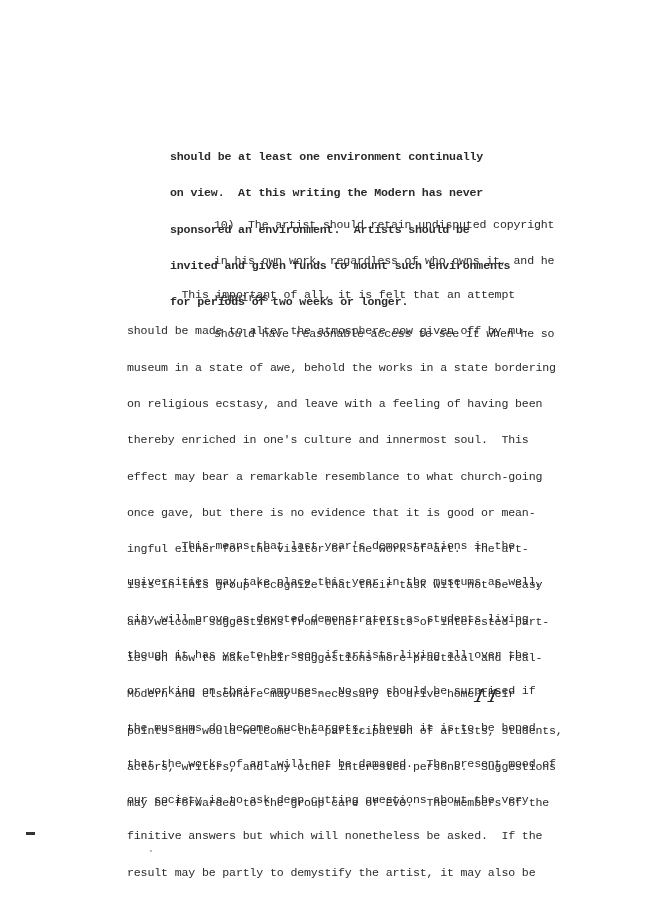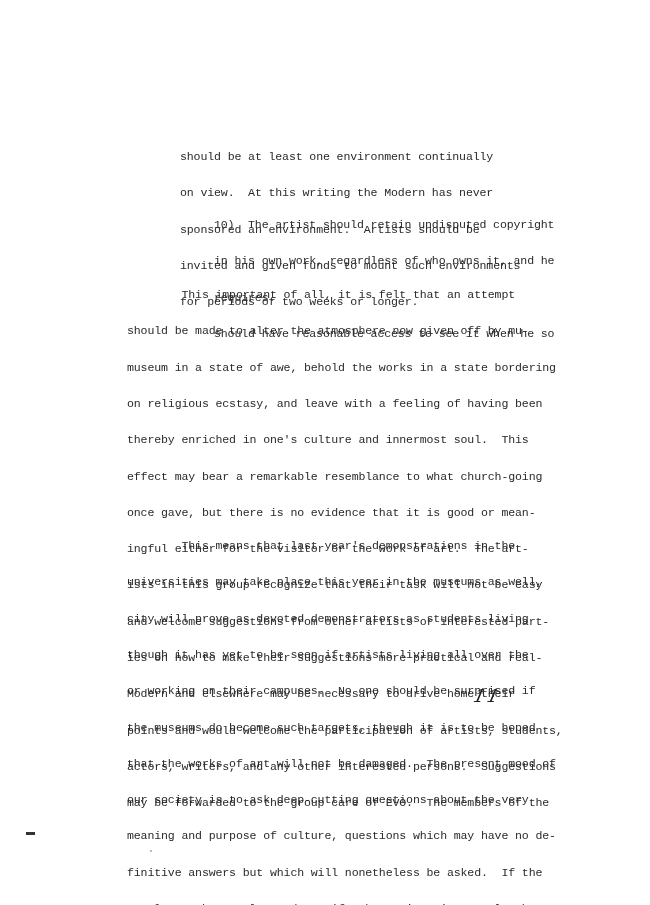--- a/index.html
+++ b/index.html
@@ -12,21 +12,21 @@
       color: #2a2a2a;
     }
     .block {
       position: absolute;
       font-size: 11.6px;
       line-height: 12.1px;
       letter-spacing: -0.15px;
       white-space: pre;
     }
     .line { display: block; height: 12.1px; }
-    #block-env { left: 180px; top: 127px; }
+    #block-env { left: 170px; top: 127px; font-weight: bold; }
     #block-item10 { left: 180px; top: 195px; margin-left: 34px; }
     #block-para1 { left: 127px; top: 265px; }
     #block-para2 { left: 127px; top: 516px; }
     .page-number {
       position: absolute; left: 474px; top: 685px;
       font-family: "DejaVu Serif", serif; font-style: italic;
       font-size: 18px; color: #222; letter-spacing: 2px;
       transform: skewX(-12deg);
     }
     .mark-dash {
@@ -79,21 +79,20 @@
 
   <div class="block" id="block-para2">
     <span class="line">        This means that last year's demonstrations in the</span>
     <span class="line">universities may take place this year in the museums as well,</span>
     <span class="line">city will prove as devoted demonstrators as students living</span>
     <span class="line">though it has yet to be seen if artists living all over the</span>
     <span class="line">or working on their campuses.  No one should be surprised if</span>
     <span class="line">the museums do become such targets, though it is to be hoped</span>
     <span class="line">that the works of art will not be damaged.  The present mood of</span>
     <span class="line">our society is to ask deep-cutting questions about the very</span>
-    <span class="line">meaning and purpose of culture, questions which may have no de-</span>
     <span class="line">finitive answers but which will nonetheless be asked.  If the</span>
     <span class="line">result may be partly to demystify the artist, it may also be</span>
     
   </div>
 
   <div class="page-number">11</div>
   <div class="mark-dash"></div>
   <div class="mark-dot"></div>
 </div>
 

